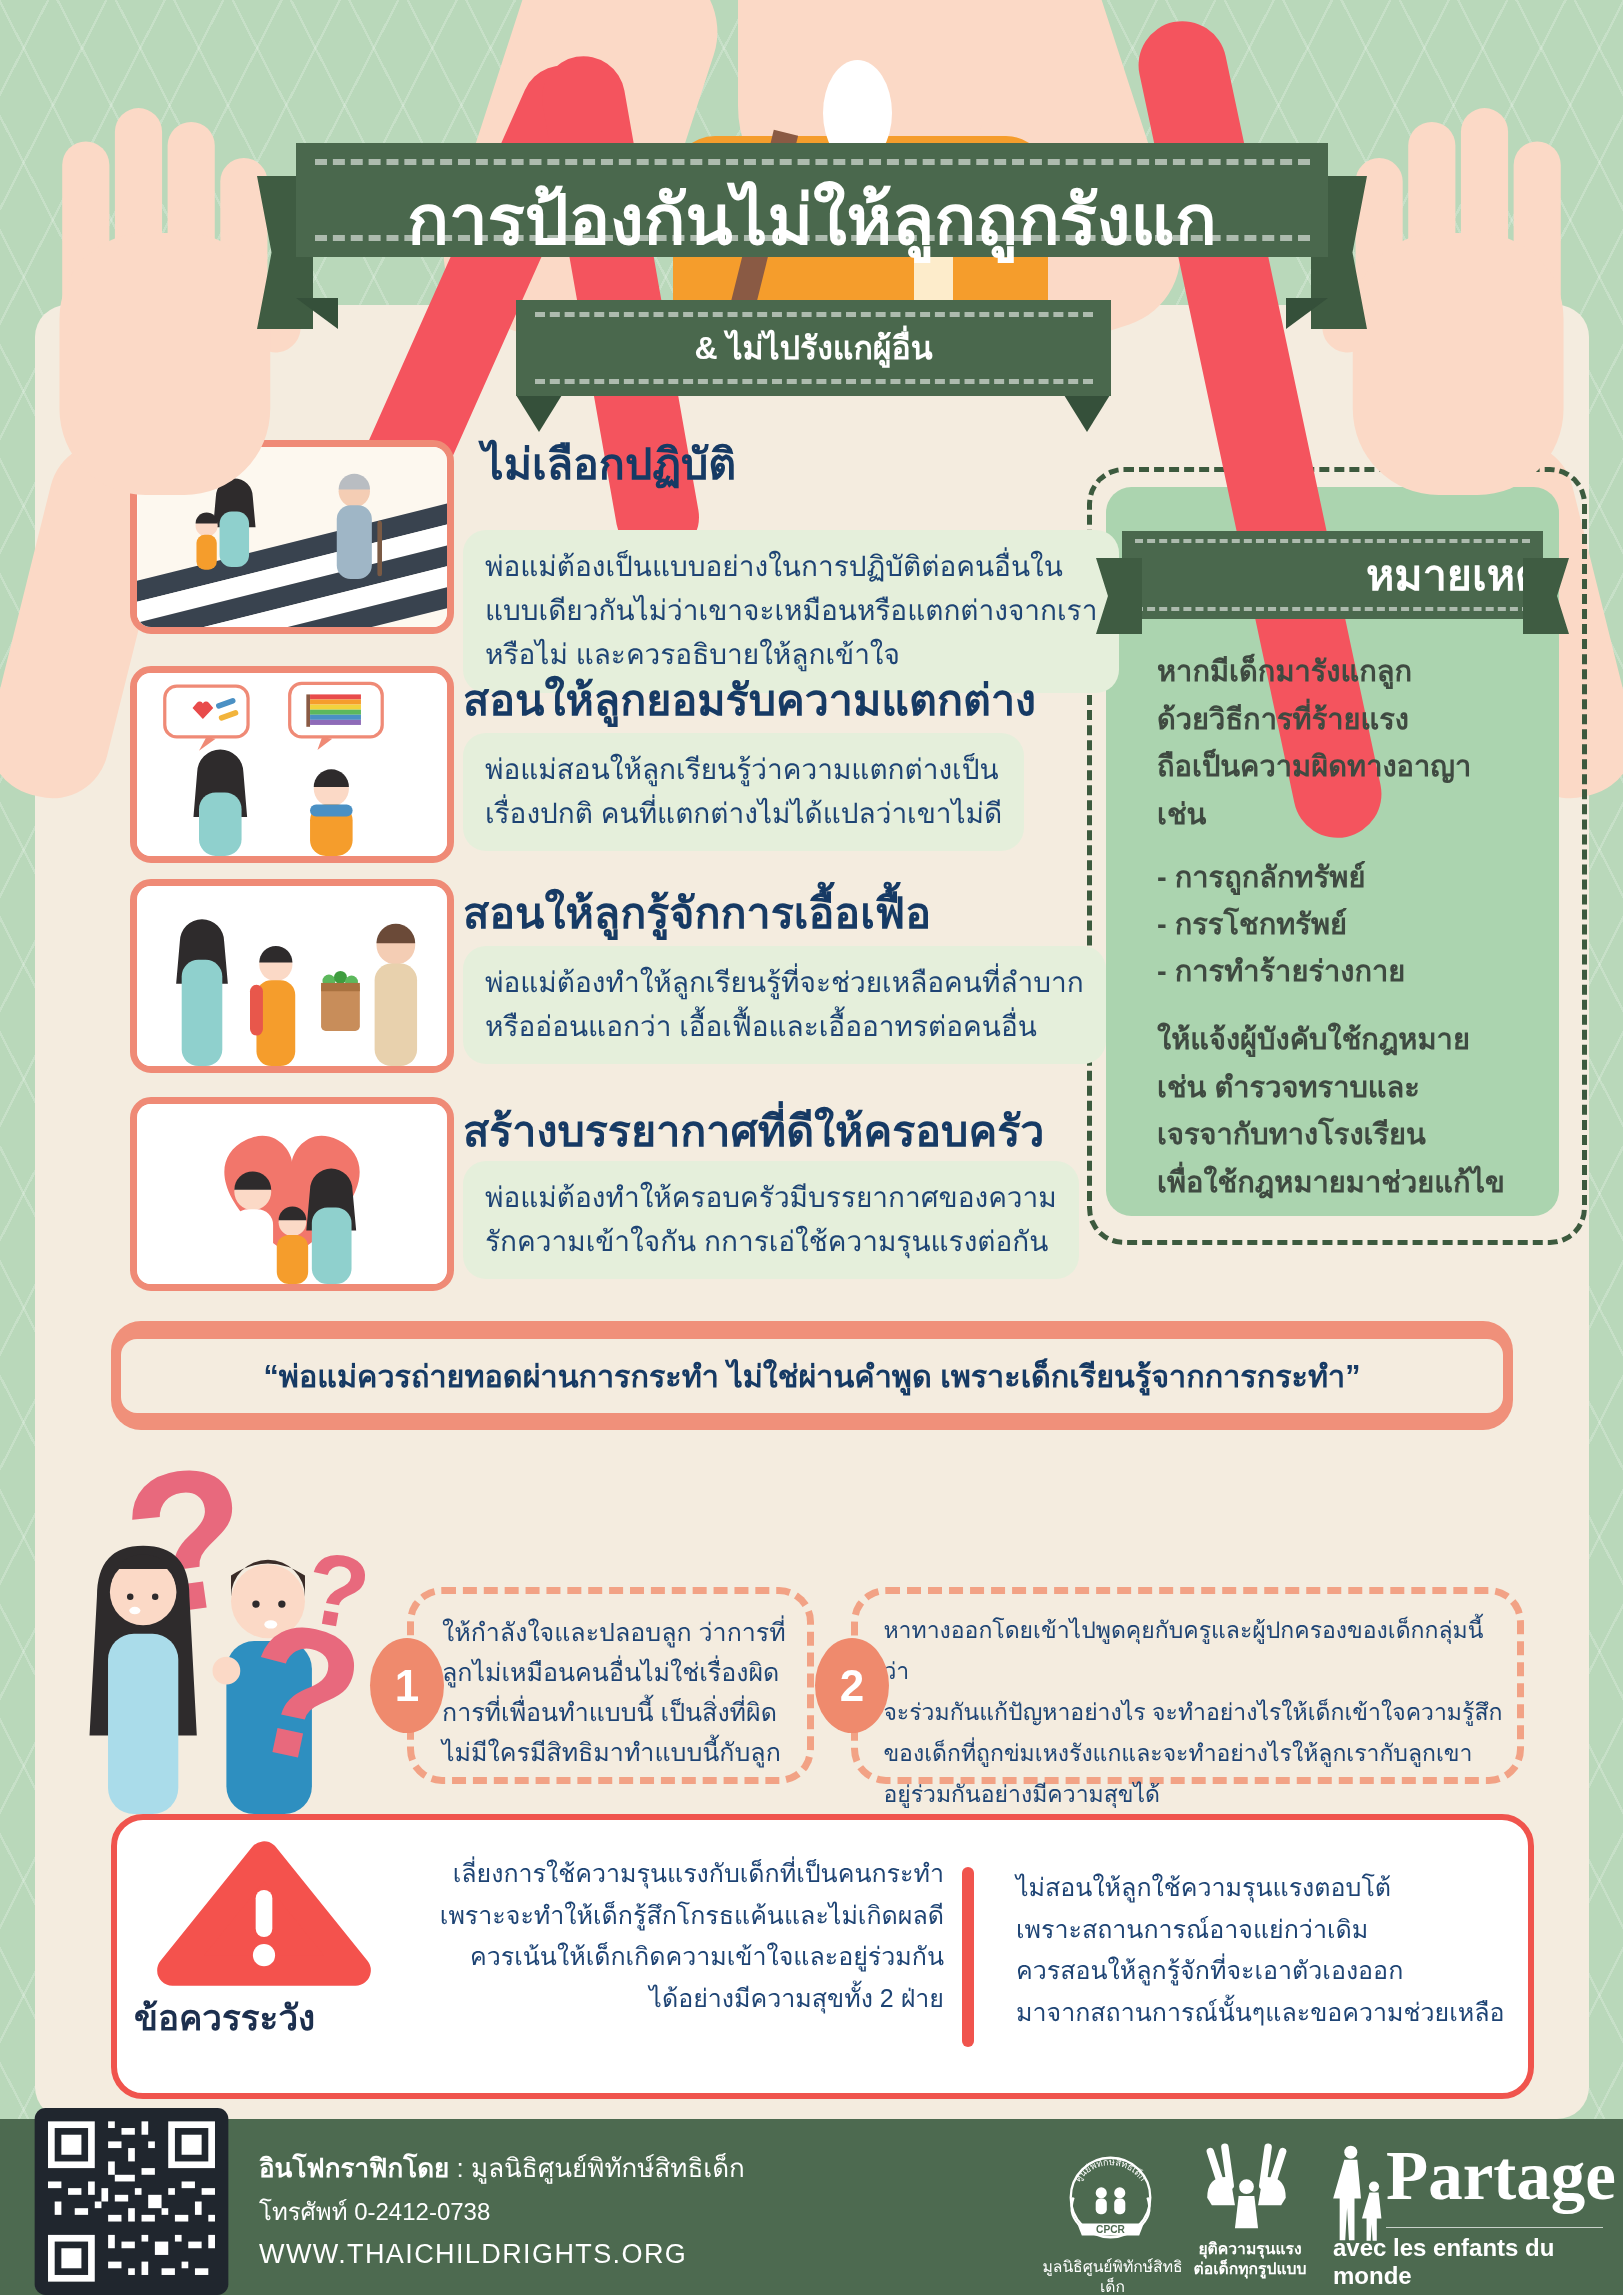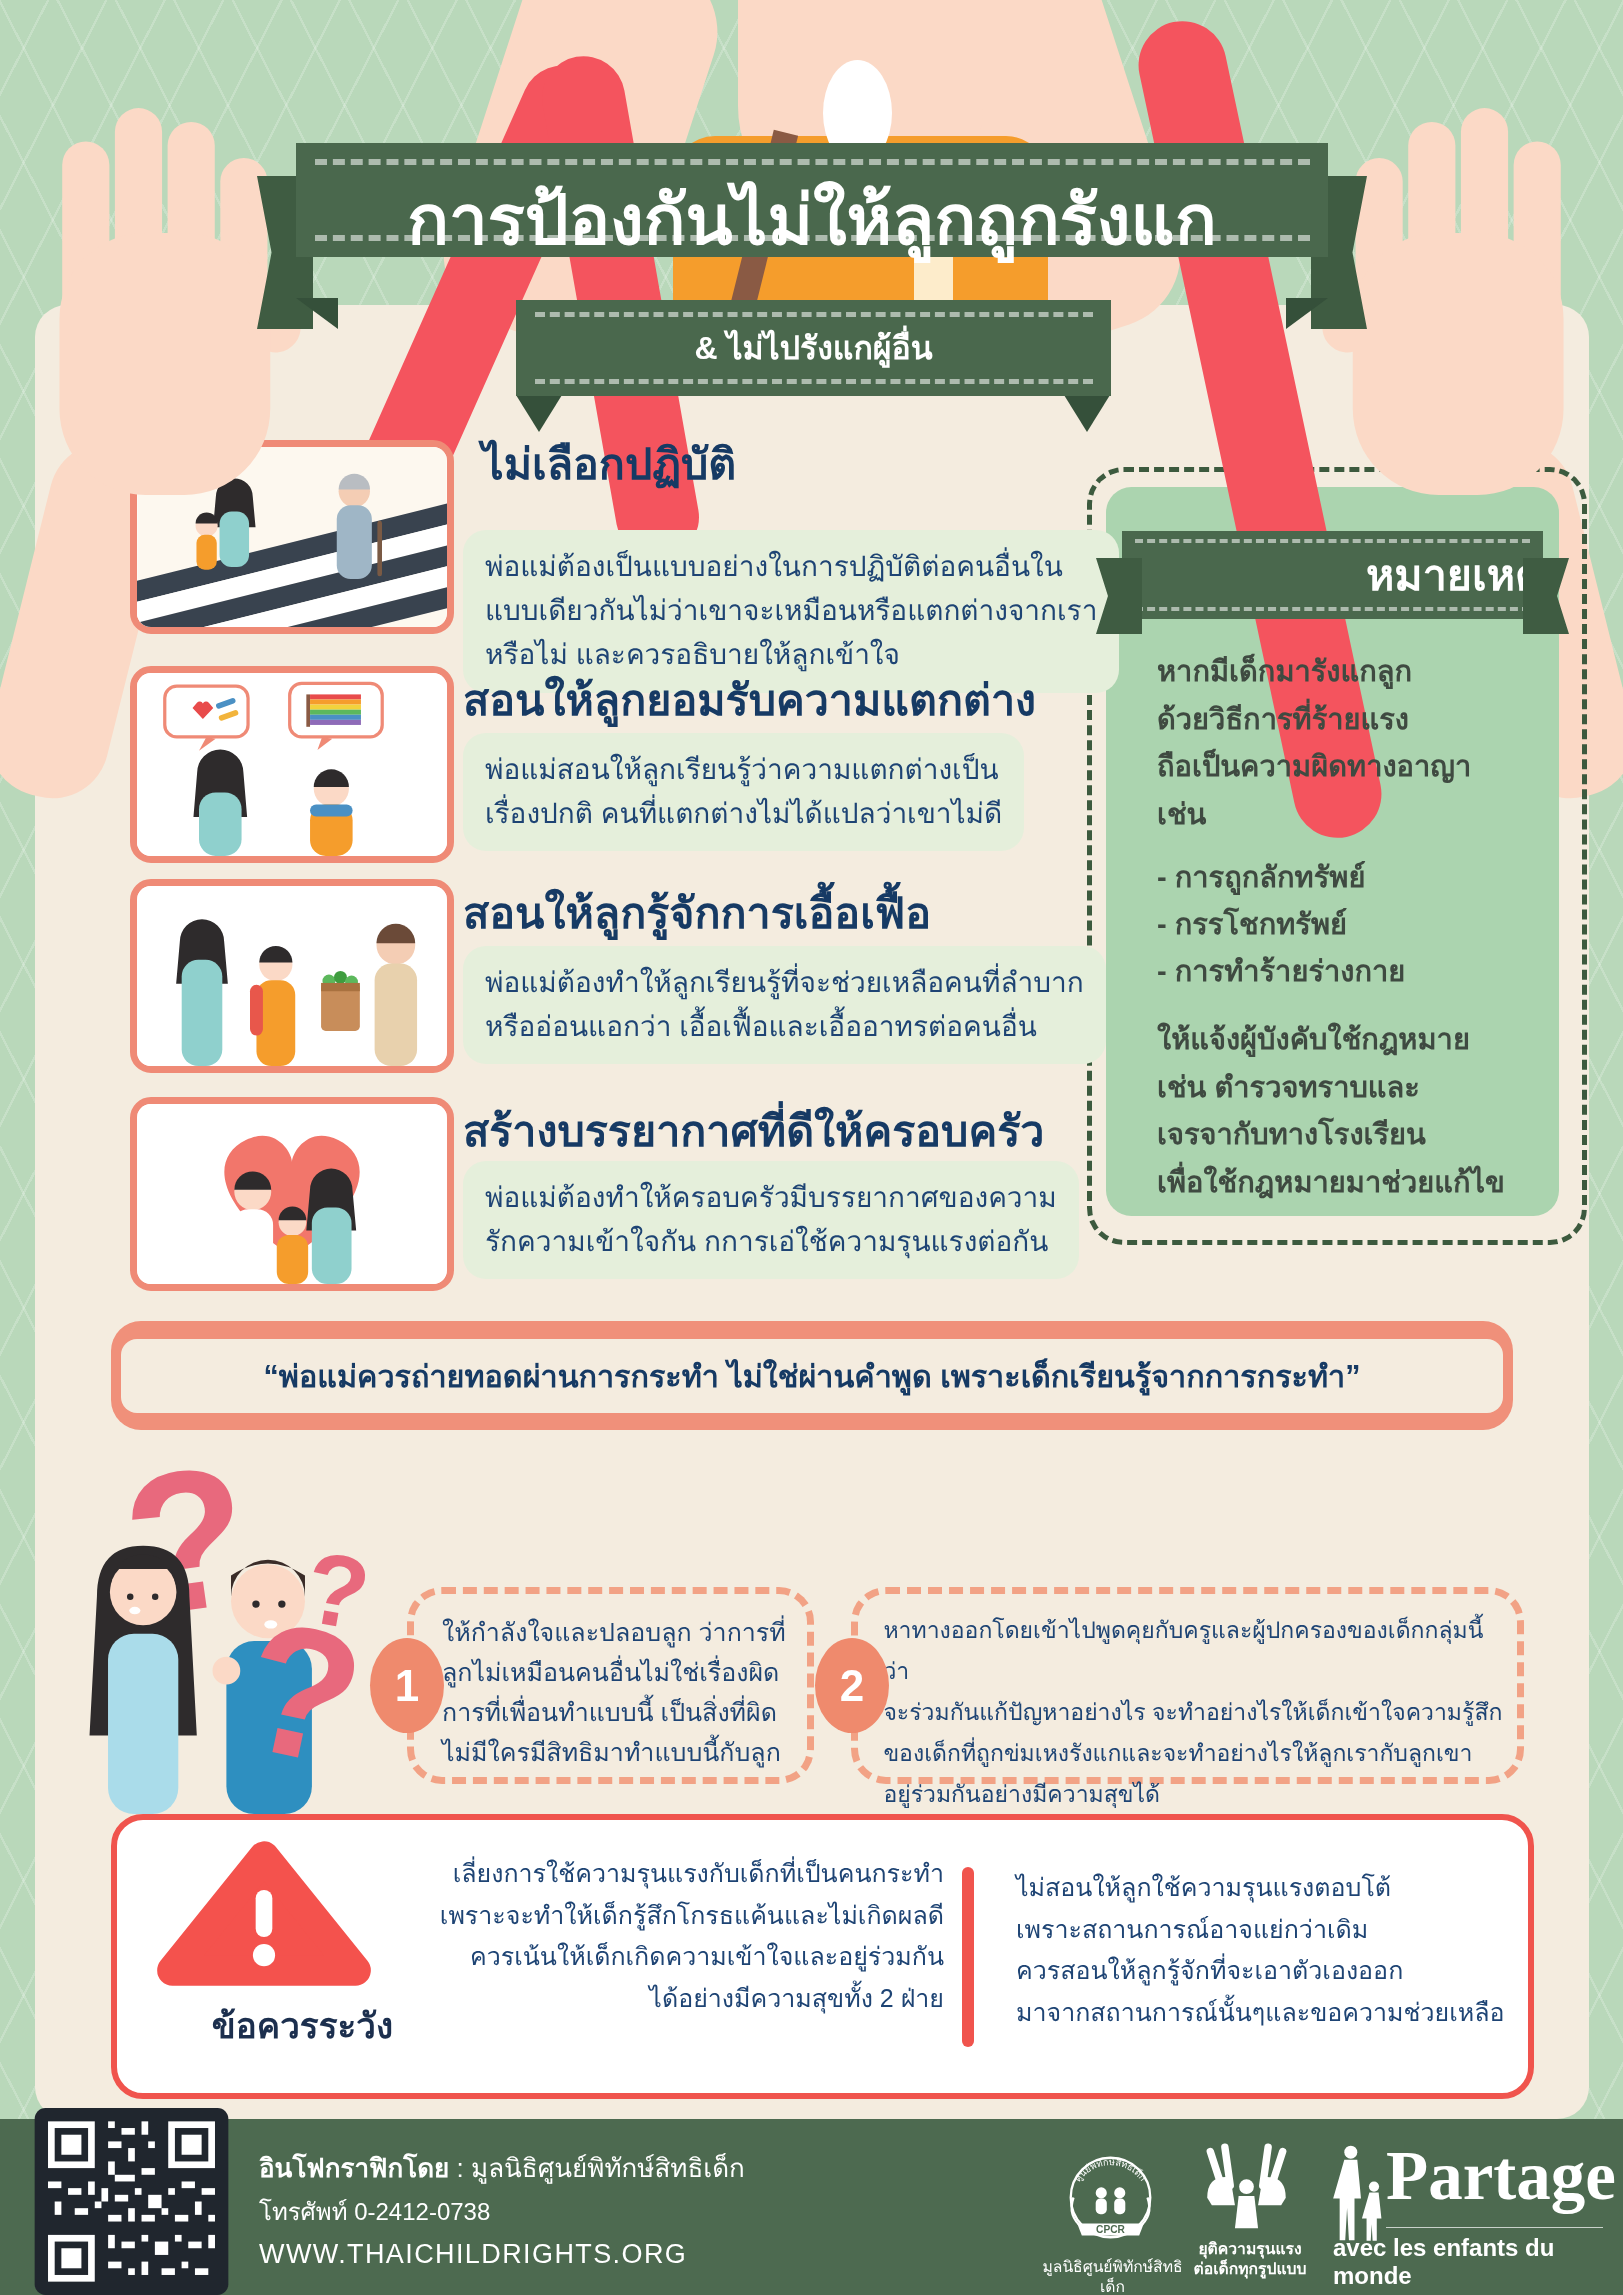--- a/index.html
+++ b/index.html
@@ -56,21 +56,21 @@
   .qbanner{left:426px;top:1462px;width:1097px;height:86px;background:#ef8a6d;border-radius:44px;
            color:#fff;font-size:35px;font-weight:700;text-align:center;line-height:86px;z-index:2;}
   
   .stepbox{border:7px dashed #f2a285;border-radius:35px;z-index:2;color:#1e4474;white-space:pre-line;}
   .step1{left:407px;top:1587px;width:407px;height:197px;font-size:25px;line-height:1.6;padding:17.6px 9.3px 0 28px;box-sizing:border-box;}
   .step2{left:851px;top:1587px;width:673px;height:197px;font-size:23px;line-height:1.78;padding:16px 14px 0 25.4px;box-sizing:border-box;}
   .stepnum{width:74px;height:95px;background:#ef8a6d;border-radius:50%;color:#fff;font-size:44px;font-weight:700;
            text-align:center;line-height:95px;z-index:3;}
   
   .warnbox{left:111px;top:1814px;width:1411px;height:273px;background:#ffffff;border:6.5px solid #f0544d;border-radius:32px;z-index:3;}
-  .warn-label{left:134px;top:1990px;width:259px;text-align:right;font-size:35px;font-weight:700;color:#1c2f4e;z-index:4;margin-top:8px;}
+  .warn-label{left:134px;top:1990px;width:259px;text-align:left;font-size:35px;font-weight:700;color:#1c2f4e;z-index:4;}
   .warn-text{font-size:25px;line-height:1.66;color:#1e4474;white-space:pre-line;z-index:4;}
   .warn-div{left:962px;top:1867px;width:12px;height:180px;background:#f0544d;border-radius:6px;z-index:4;}
   
   .footer{left:0;top:2119px;width:1623px;height:176px;background:#4d6a50;z-index:4;}
   .foot-text{color:#fff;z-index:5;}
   .credit{left:259px;top:2147px;font-size:26px;}
   .credit b{font-weight:700;}
   .phone{left:259px;top:2192px;font-size:24px;}
   .site{left:259px;top:2239px;font-size:27px;letter-spacing:1.4px;}
   .logo-caption{color:#fff;font-size:15.7px;text-align:center;white-space:pre-line;z-index:5;line-height:1.3;}

